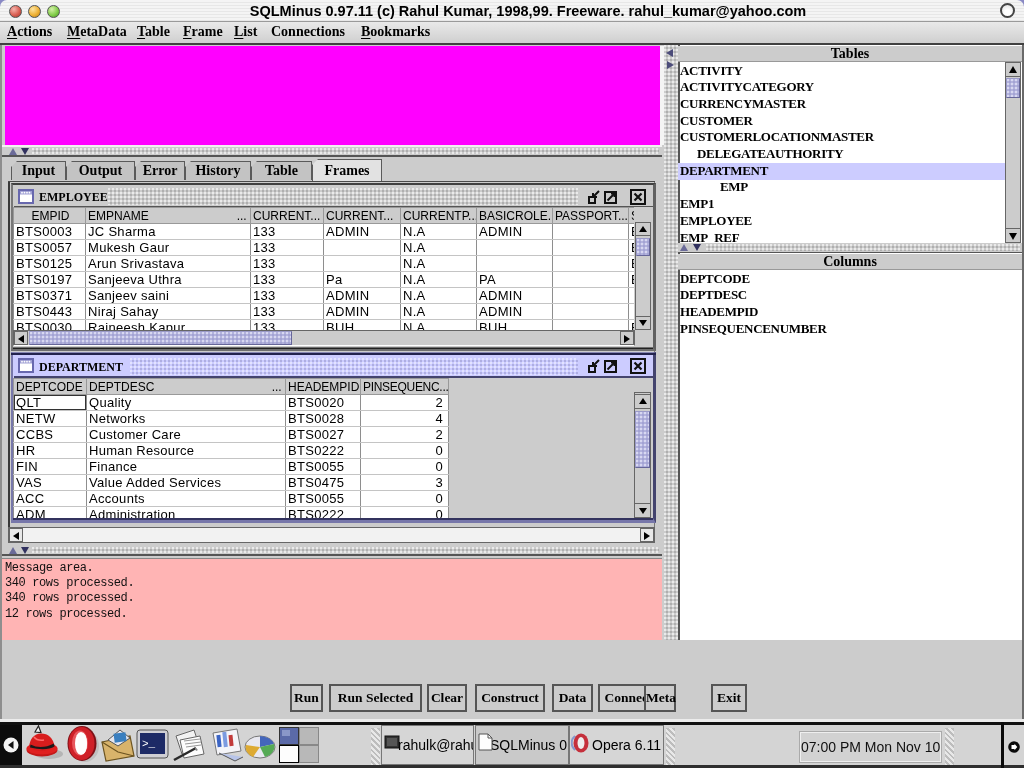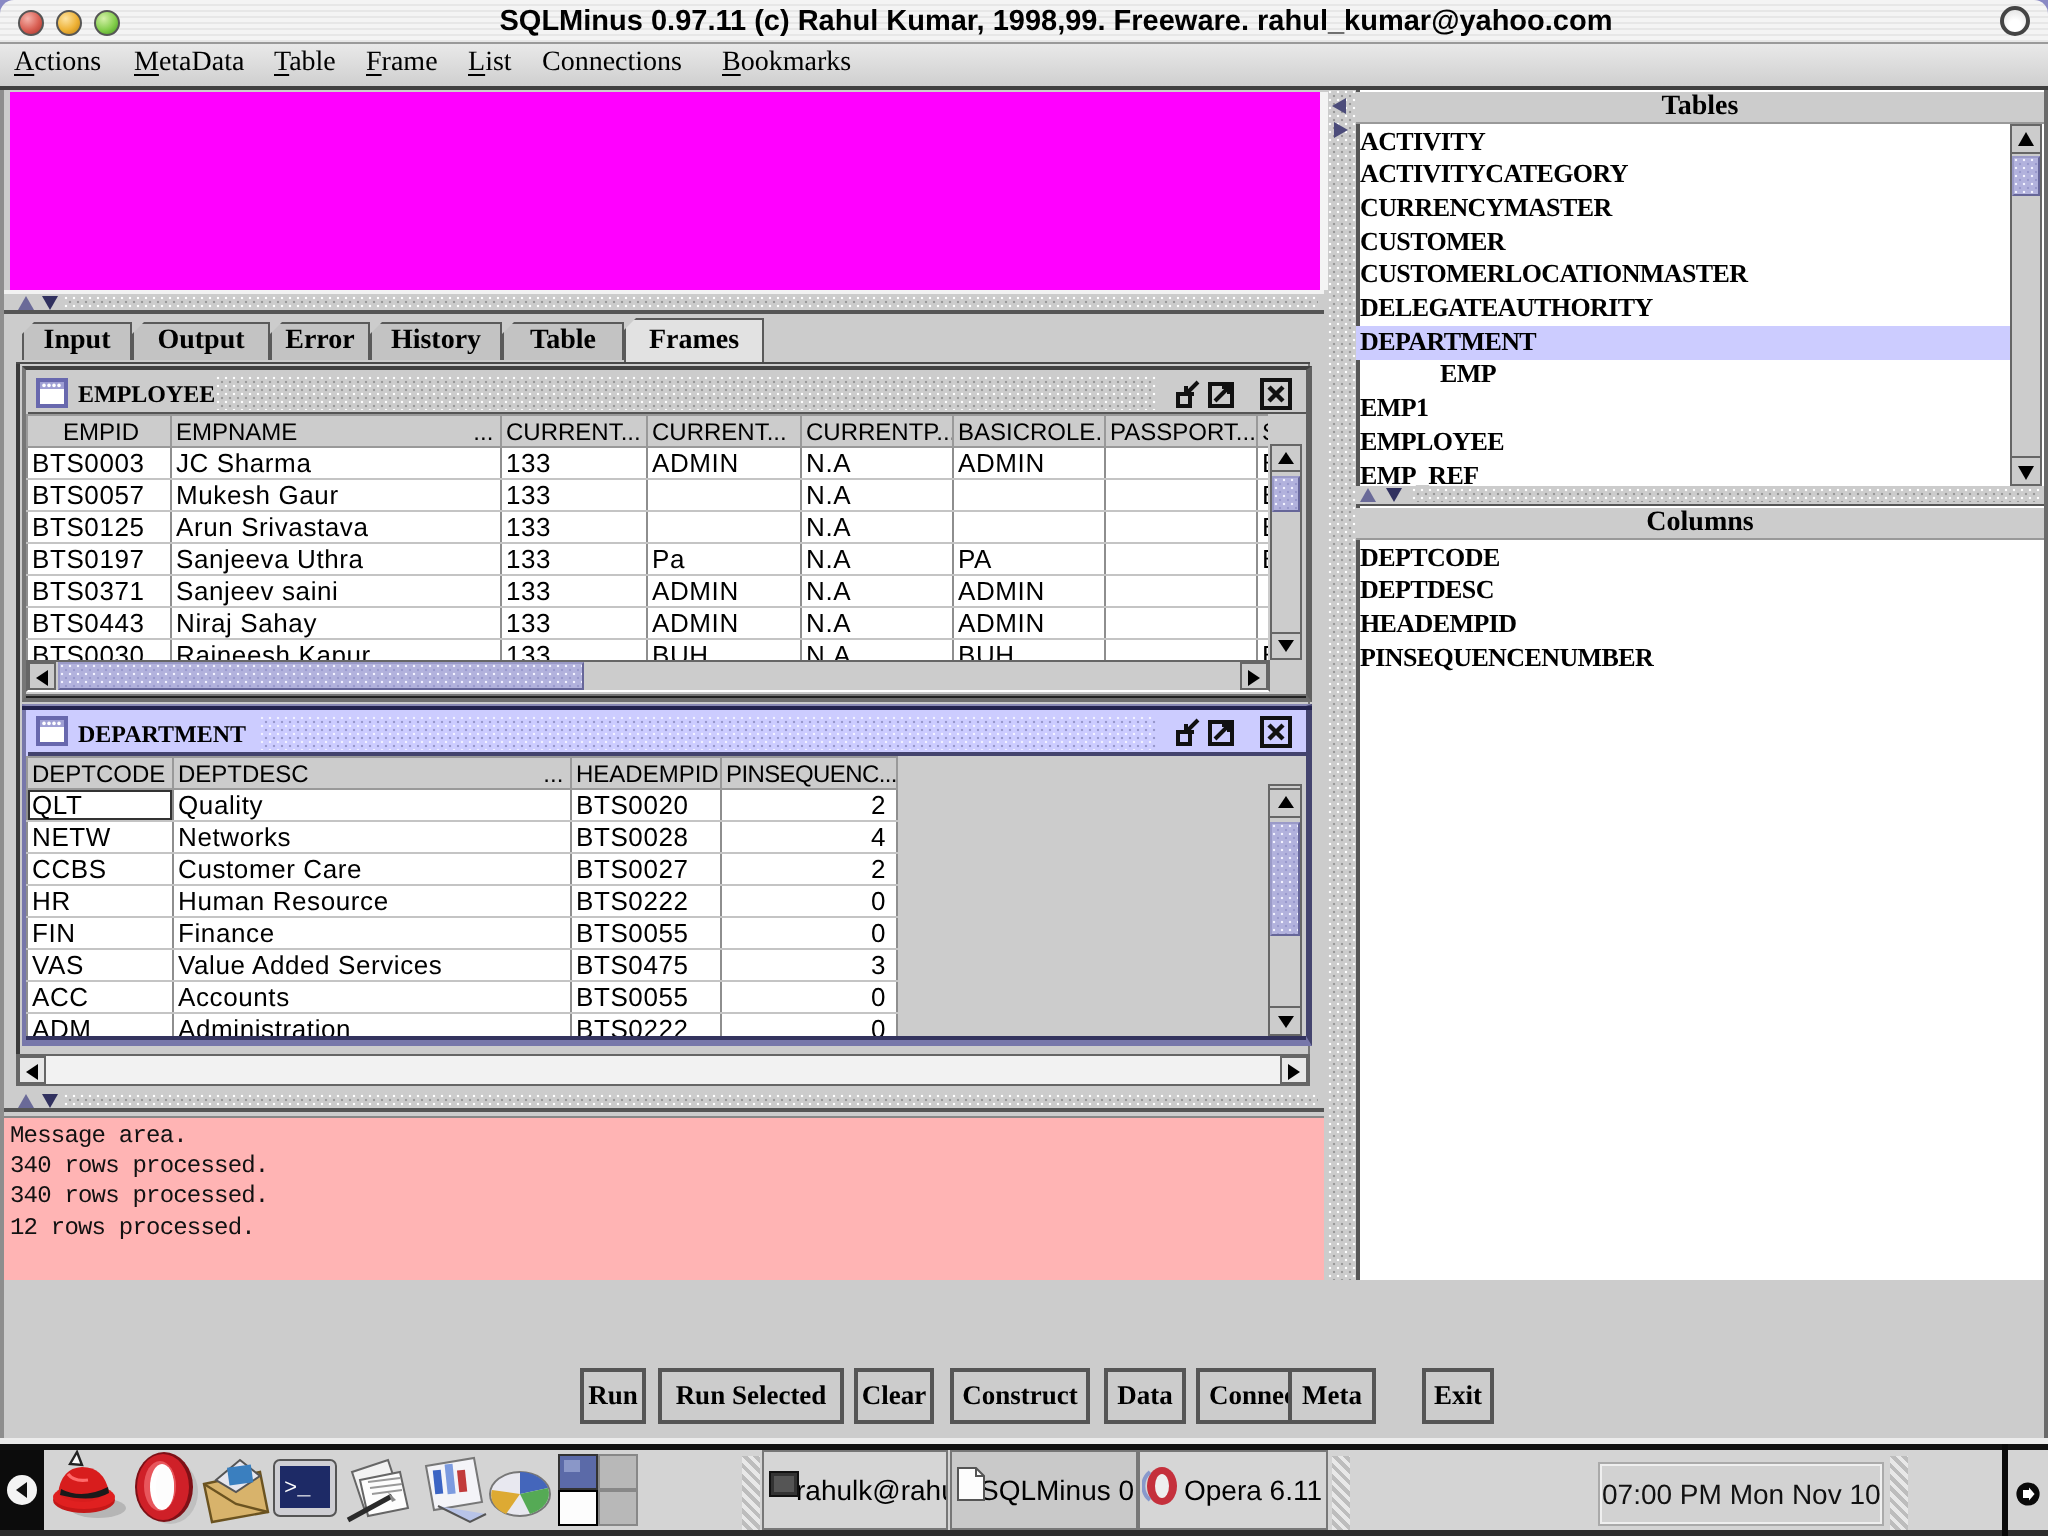--- a/index.html
+++ b/index.html
@@ -20,21 +20,21 @@
  background:repeating-linear-gradient(180deg,#f4f4f4 0 2px,#e7e7e7 2px 3px);
  border-bottom:1px solid #9a9a9a; border-radius:7px 7px 0 0; }
 #corner-l,#corner-r { top:0; width:7px; height:7px; background:#8989c4; z-index:-1; }
 #corner-l{left:0;} #corner-r{right:0;}
 .light { top:5px; width:13px; height:13px; border-radius:50%; border:1px solid #555; }
 #title-text { top:3px; left:0; width:1056px; text-align:center; font-size:14.5px; font-weight:bold; color:#000; }
 #tb-circle { top:3px; left:1000px; width:15px; height:15px; border-radius:50%;
  border:2px solid #444; background:radial-gradient(circle at 50% 70%, #fff 30%, #ddd); }
 #menubar { left:0; top:22px; width:1024px; height:23px;
  background:linear-gradient(180deg,#e9e9e9,#cfcfcf); border-bottom:2px solid #404040; }
-#menubar span { font-family:"Liberation Serif", serif; font-weight:normal; font-size:14px;
+#menubar span { font-family:"Liberation Serif", serif; font-weight:bold; font-size:14px;
  position:absolute; top:2px; }
 #menubar u { text-decoration:underline; text-underline-offset:2px; }
 
 #mainbg { left:0; top:45px; width:1024px; height:677px; background:#ccc; }
 #magenta { left:5px; top:46px; width:655px; height:99px; background:#f0f; }
 
 .hsplit { height:10px; background-color:#ccc; }
 .tri-up { width:0; height:0; border-left:4px solid transparent; border-right:4px solid transparent; border-bottom:7px solid #6a6a98; }
 .tri-dn { width:0; height:0; border-left:4px solid transparent; border-right:4px solid transparent; border-top:7px solid #31315f; }
 
@@ -363,38 +363,38 @@
  <div class="abs tri-dn" style="left:19px;top:1px;"></div>
 </div>
 <div class="abs" id="msg">Message area.<br>340 rows processed.<br>340 rows processed.<br>12 rows processed.</div>
 
 <div class="abs jbtn" style="left:290px;width:33px;">Run</div>
 <div class="abs jbtn" style="left:329px;width:93px;font-family:Liberation Serif, serif;">Run Selected</div>
 <div class="abs jbtn" style="left:427px;width:40px;">Clear</div>
 <div class="abs jbtn" style="left:475px;width:70px;">Construct</div>
 <div class="abs jbtn" style="left:552px;width:41px;">Data</div>
 <div class="abs jbtn" style="left:598px;width:61px;">Connect</div>
-<div class="abs jbtn" style="left:644px;width:44px;">Meta</div>
+<div class="abs jbtn" style="left:644px;width:32px;">Meta</div>
 <div class="abs jbtn" style="left:711px;width:36px;">Exit</div>
 
 <div class="abs bumps" style="left:664px;top:45px;width:14px;height:595px;background-color:#ccc;">
  <div class="abs" style="left:2px;top:4px;width:0;height:0;border-top:4.5px solid transparent;border-bottom:4.5px solid transparent;border-right:7px solid #4c4c7a;"></div>
  <div class="abs" style="left:3px;top:16px;width:0;height:0;border-top:4.5px solid transparent;border-bottom:4.5px solid transparent;border-left:7px solid #4c4c7a;"></div>
 </div>
 
 <div class="abs" id="rpanel"></div>
 <div class="abs lhead" style="left:678px;top:46px;width:344px;height:16px;line-height:16px;">Tables</div>
 <div class="abs" style="left:678px;top:162.5px;width:327px;height:17px;background:#ccccff;"></div>
 <div class="abs" id="tlist" style="left:680px;top:62.6px;width:325px;height:181px;overflow:hidden;">
  <div class="litem" style="top:0px;">ACTIVITY</div>
  <div class="litem" style="top:16.7px;">ACTIVITYCATEGORY</div>
  <div class="litem" style="top:33.4px;">CURRENCYMASTER</div>
  <div class="litem" style="top:50.1px;">CUSTOMER</div>
  <div class="litem" style="top:66.8px;">CUSTOMERLOCATIONMASTER</div>
- <div class="litem" style="top:83.5px;">DELEGATEAUTHORITY</div>
+ <div class="litem" style="top:83.5px;padding-left:17px;">DELEGATEAUTHORITY</div>
  <div class="litem" style="top:100.2px;">DEPARTMENT</div>
  <div class="litem" style="top:116.9px;margin-left:40px;">EMP</div>
  <div class="litem" style="top:133.6px;">EMP1</div>
  <div class="litem" style="top:150.3px;">EMPLOYEE</div>
  <div class="litem" style="top:167px;">EMP_REF</div>
 </div>
 
 <div class="abs" style="left:1005px;top:62px;width:16px;height:181px;background:#ccc;border:1px solid #666;"></div>
 <div class="abs sb-btn" style="left:1005px;top:62px;width:16px;height:15px;"></div>
 <div class="abs arr" style="left:1009px;top:66px;border-left:4px solid transparent;border-right:4px solid transparent;border-bottom:7px solid #000;"></div>

